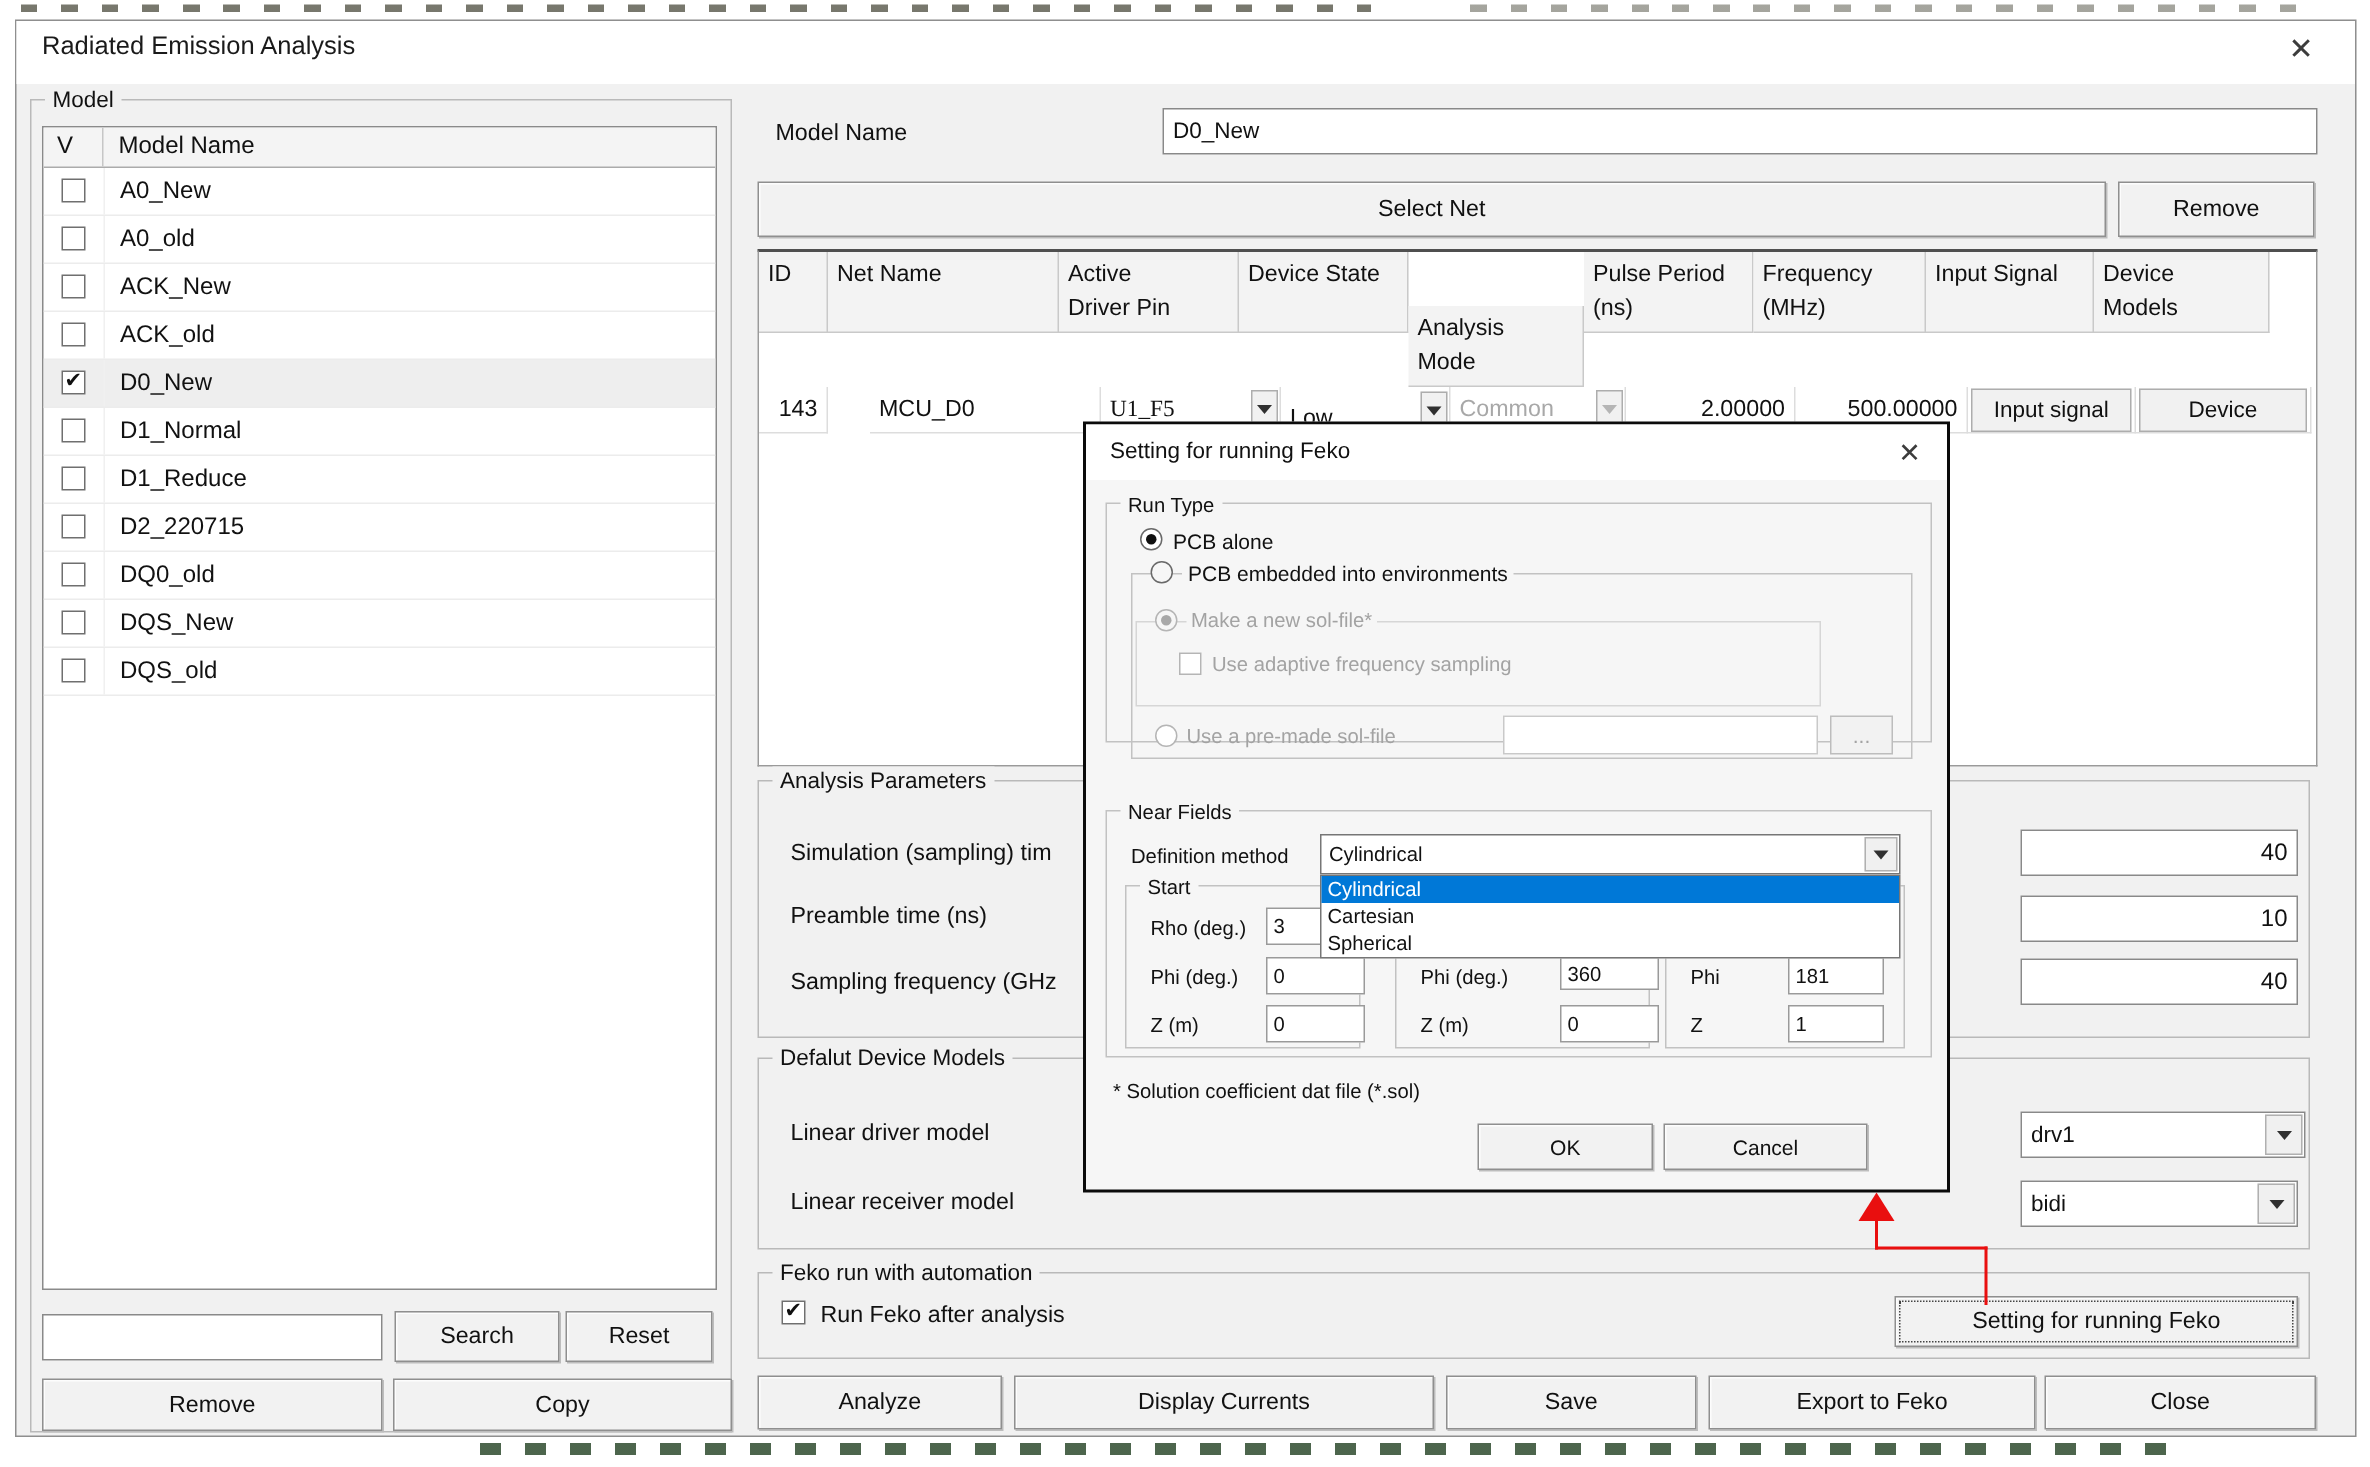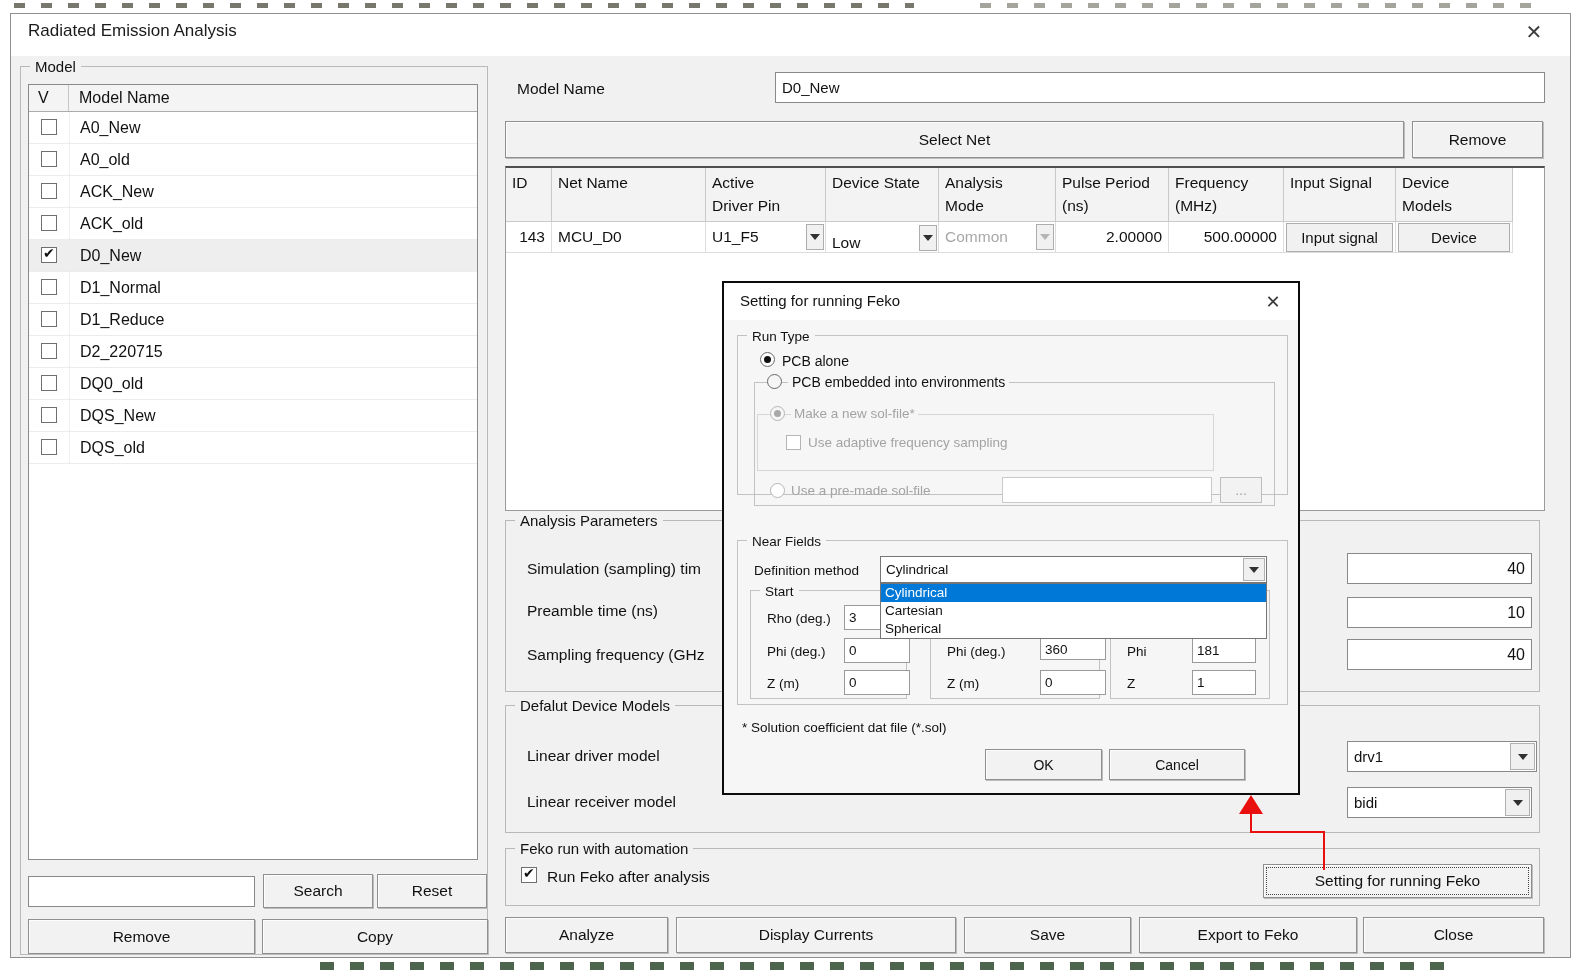--- a/index.html
+++ b/index.html
@@ -57,21 +57,21 @@
   .mrow .vcell{width:40px;border-right:1px solid #f0f0f0;align-self:stretch;position:relative;}
   .mrow .vcell .checkbox{left:12px;top:7px;}
   .mrow .mname{padding-left:10px;font-size:16px;text-align:center;}
   
   #net-table{position:absolute;left:505px;top:166px;width:1040px;height:345px;background:#fff;
     border:1px solid #9a9a9a;border-top:2px solid #4f4f4f;box-sizing:border-box;}
   .thead{display:flex;}
   .th{background:#f3f3f3;border-right:1px solid #c9c9c9;border-bottom:1px solid #c9c9c9;
     padding:3px 6px;font-size:15.5px;height:54px;box-sizing:border-box;white-space:pre-line;line-height:1.5;}
   .th:nth-child(1){width:46px;}  .th:nth-child(2){width:154px;} .th:nth-child(3){width:120px;}
-  .th:nth-child(4){width:113px;} .th:nth-child(5){width:117px;} .th:nth-child(6){width:113px;}
+  .th:nth-child(4){width:113px;} .th:nth-child(5){width:117px;margin-top:36px;} .th:nth-child(6){width:113px;}
   .th:nth-child(7){width:115px;} .th:nth-child(8){width:112px;} .th:nth-child(9){width:117px;}
   .trow{display:flex;height:31px;}
   .td{border-right:1px solid #ddd;border-bottom:1px solid #ddd;box-sizing:border-box;
     font-size:15.5px;display:flex;align-items:center;}
   .td.r{justify-content:flex-end;padding-right:6px;}
   .td.l{padding-left:6px;}
   .td .cval{flex:1;padding-left:6px;white-space:nowrap;overflow:hidden;}
   .td .abtn{width:18px;height:26px;margin:1px;background:#f1f1f1;border:1px solid #adadad;
     display:flex;align-items:center;justify-content:center;box-sizing:border-box;}
   .td .cellbtn{flex:1;height:27px;margin:1px 2px;background:#f1f1f1;border:1px solid #adadad;
@@ -204,21 +204,21 @@
         <span class="mname">DQS_old</span>
       </div>
 
   </div>
 </div>
 
 <input class="field" style="left: 28px; top: 876px; width: 227px; height: 31px;" value="">
 <div class="btn" style="left:263px;top:874px;width:110px;height:34px;">
     <span>Search</span>
   </div>
-<div class="btn" style="left:377px;top:874px;width:110px;height:34px;text-align:right;">
+<div class="btn" style="left:377px;top:874px;width:98px;height:34px;text-align:right;">
     <span>Reset</span>
   </div>
 <div class="btn" style="left:28px;top:919px;width:227px;height:35px;">
     <span>Remove</span>
   </div>
 <div class="btn" style="left:262px;top:919px;width:226px;height:35px;">
     <span>Copy</span>
   </div>
 
 <div class="lbl" style="left:517px;top:80px;">Model Name</div>
@@ -243,22 +243,22 @@
       <div class="th">Pulse Period
 (ns)</div>
       <div class="th">Frequency
 (MHz)</div>
       <div class="th">Input Signal</div>
       <div class="th">Device
 Models</div>
   </div>
   <div class="trow">
     <div class="td r" style="width:46px;">143</div>
-    <div class="td l" style="width:154px;">MCU_D0</div>
-    <div class="td" style="width:120px;">
+    <div class="td l" style="width:154px;margin-left:28px;">MCU_D0</div>
+    <div class="td" style="width:120px;font-family:Liberation Serif, serif;">
       <span class="cval">U1_F5</span>
       <span class="abtn">
           <span class="tri"></span>
         </span>
     </div>
     <div class="td" style="width:113px;align-items:flex-end;">
       <span class="cval">Low</span>
       <span class="abtn">
           <span class="tri"></span>
         </span>

